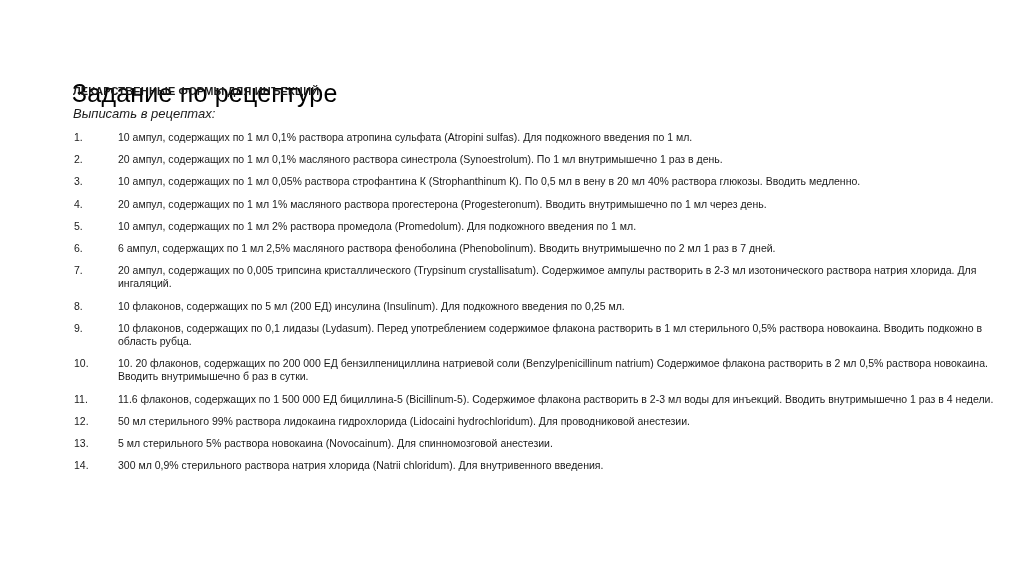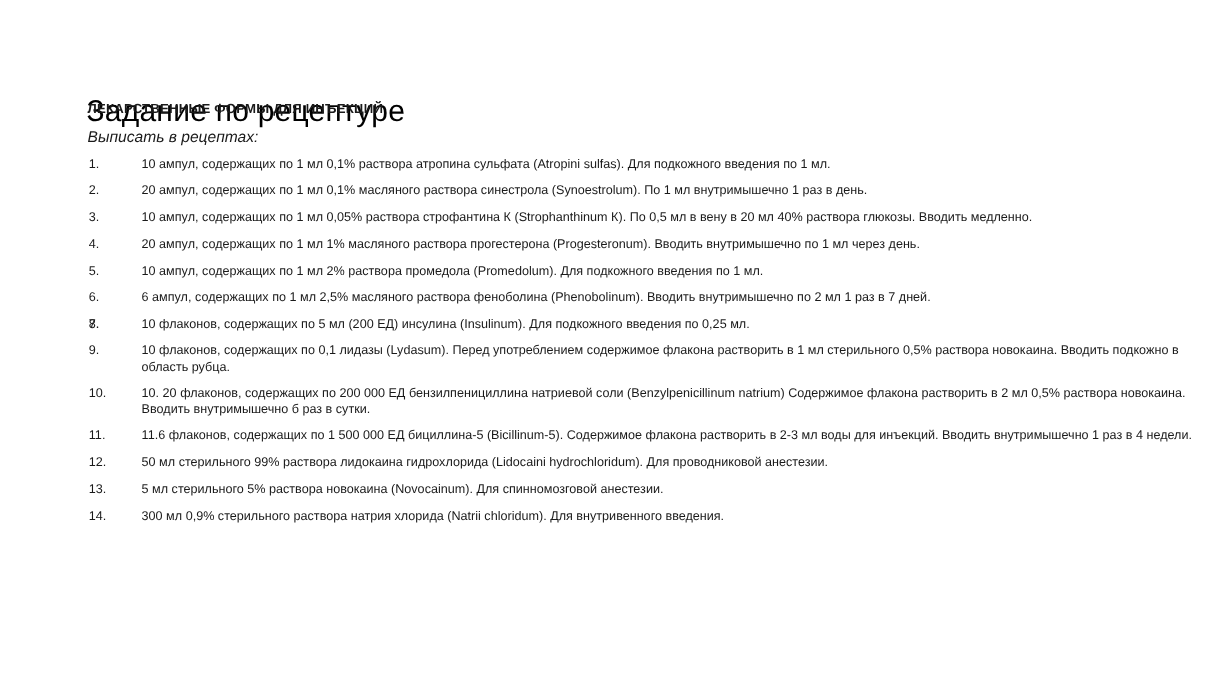--- a/index.html
+++ b/index.html
@@ -122,20 +122,21 @@
       <span class="rx-text">10 ампул, содержащих по 1 мл 2% раствора промедола (Promedolum). Для подкожного введения по 1 мл.</span>
     </div>
 
     <div class="rx-item">
       <span class="rx-num">6.</span>
       <span class="rx-text">6 ампул, содержащих по 1 мл 2,5% масляного раствора феноболина (Phenobolinum). Вводить внутримышечно по 2 мл 1 раз в 7 дней.</span>
     </div>
 
     <div class="rx-item">
       <span class="rx-num">7.</span>
+      <span class="rx-text">20 ампул, содержащих по 0,005 трипсина кристаллического (Trypsinum crystallisatum). Содержимое ампулы растворить в 2-3 мл изотонического раствора натрия хлорида. Для ингаляций.</span>
     </div>
 
     <div class="rx-item">
       <span class="rx-num">8.</span>
       <span class="rx-text">10 флаконов, содержащих по 5 мл (200 ЕД) инсулина (Insulinum). Для подкожного введения по 0,25 мл.</span>
     </div>
 
     <div class="rx-item">
       <span class="rx-num">9.</span>
       <span class="rx-text">10 флаконов, содержащих по 0,1 лидазы (Lydasum). Перед употреблением содержимое флакона растворить в 1 мл стерильного 0,5% раствора новокаина. Вводить подкожно в область рубца.</span>

